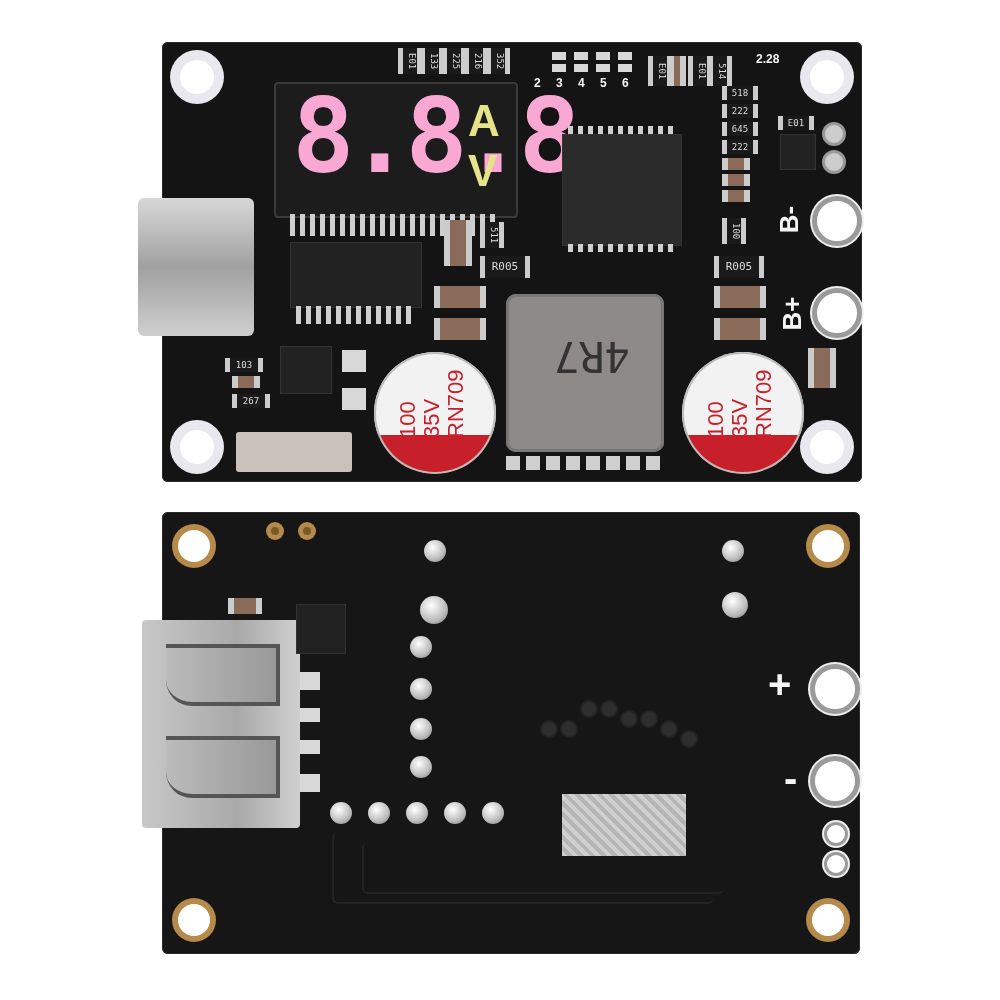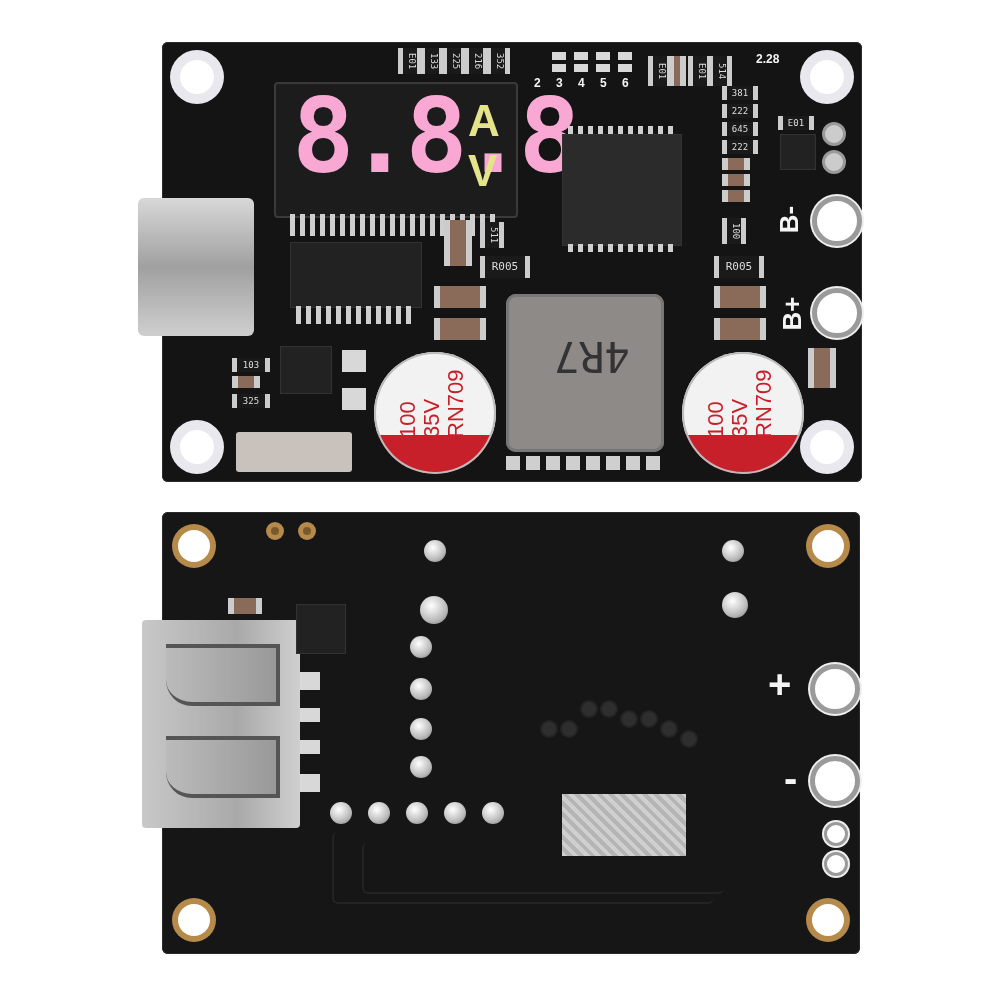--- a/index.html
+++ b/index.html
@@ -79,43 +79,43 @@
   <div class="pad" style="left:434px;top:22px;width:14px;height:8px;"></div>
   <div class="pad" style="left:456px;top:22px;width:14px;height:8px;"></div>
 
   <div class="smd" style="left:486px;top:14px;width:14px;height:30px;writing-mode:vertical-rl;">E01</div>
   <div class="cap-smd" style="left:506px;top:14px;width:6px;height:30px;"></div>
   <div class="smd" style="left:526px;top:14px;width:14px;height:30px;writing-mode:vertical-rl;">E01</div>
   <div class="smd" style="left:546px;top:14px;width:14px;height:30px;writing-mode:vertical-rl;">514</div>
 
   <div class="silk" style="left:594px;top:10px;font-size:12px;">2.28</div>
 
-  <div class="smd" style="left:560px;top:44px;width:26px;height:14px;line-height:14px;">381</div>
+  <div class="smd" style="left:560px;top:44px;width:26px;height:14px;line-height:14px;">518</div>
   <div class="smd" style="left:560px;top:62px;width:26px;height:14px;line-height:14px;">222</div>
   <div class="smd" style="left:560px;top:80px;width:26px;height:14px;line-height:14px;">645</div>
   <div class="smd" style="left:560px;top:98px;width:26px;height:14px;line-height:14px;">222</div>
   <div class="cap-smd" style="left:560px;top:116px;width:16px;height:12px;"></div>
   <div class="cap-smd" style="left:560px;top:132px;width:16px;height:12px;"></div>
   <div class="cap-smd" style="left:560px;top:148px;width:16px;height:12px;"></div>
   <div class="smd" style="left:616px;top:74px;width:26px;height:14px;line-height:14px;">E01</div>
   <div class="abs chip" style="left:618px;top:92px;width:34px;height:34px;"></div>
   <div class="abs" style="left:660px;top:80px;width:18px;height:18px;border-radius:50%;background:#ccc;border:3px solid #999;"></div>
   <div class="abs" style="left:660px;top:108px;width:18px;height:18px;border-radius:50%;background:#ccc;border:3px solid #999;"></div>
 
   <div class="abs chip" style="left:400px;top:92px;width:118px;height:110px;background:#2b2b2b;"></div>
   <div class="chip-pins" style="left:406px;top:202px;width:106px;height:8px;"></div>
   <div class="chip-pins" style="left:406px;top:84px;width:106px;height:8px;"></div>
 
   <div class="abs chip" style="left:128px;top:200px;width:130px;height:64px;"></div>
   <div class="chip-pins" style="left:134px;top:264px;width:120px;height:18px;"></div>
 
   <div class="abs usbc"></div>
-  <div class="smd" style="left:70px;top:316px;width:28px;height:14px;line-height:14px;">103</div>
+  <div class="smd" style="left:63px;top:316px;width:28px;height:14px;line-height:14px;">103</div>
   <div class="cap-smd" style="left:70px;top:334px;width:16px;height:12px;"></div>
-  <div class="smd" style="left:70px;top:352px;width:28px;height:14px;line-height:14px;">325</div>
+  <div class="smd" style="left:70px;top:352px;width:28px;height:14px;line-height:14px;">267</div>
   <div class="abs chip" style="left:118px;top:304px;width:50px;height:46px;"></div>
   <div class="pad" style="left:180px;top:308px;width:24px;height:22px;"></div>
   <div class="pad" style="left:180px;top:346px;width:24px;height:22px;"></div>
   <div class="abs switch"></div>
 
   <div class="smd" style="left:318px;top:214px;width:40px;height:22px;line-height:22px;font-size:11px;">R005</div>
   <div class="smd" style="left:552px;top:214px;width:40px;height:22px;line-height:22px;font-size:11px;">R005</div>
   <div class="smd" style="left:318px;top:180px;width:14px;height:26px;writing-mode:vertical-rl;">511</div>
   <div class="smd" style="left:560px;top:176px;width:14px;height:26px;writing-mode:vertical-rl;">100</div>
   <div class="cap-smd" style="left:282px;top:178px;width:16px;height:46px;"></div>

